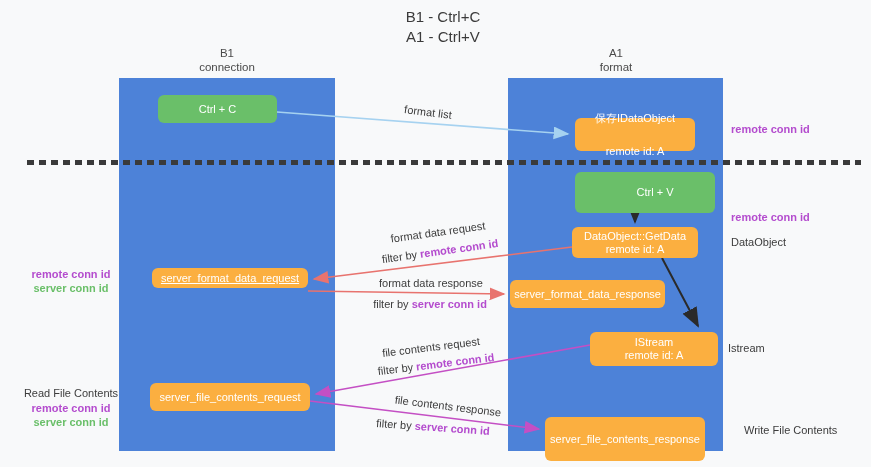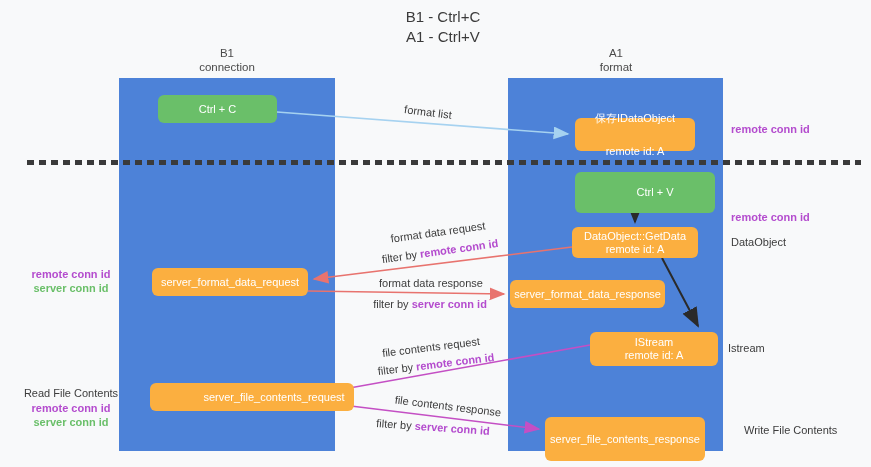--- a/index.html
+++ b/index.html
@@ -86,34 +86,34 @@
 
   <div class="box box-green" style="left:575px;top:172px;width:120px;height:41px;padding-left:20px;">
     <span>Ctrl + V</span>
   </div>
 
   <div class="box box-orange" style="left:572px;top:227px;width:126px;height:31px;">
     <span>DataObject::GetData</span>
     <span>remote id: A</span>
   </div>
 
-  <div class="box box-orange" style="left:152px;top:268px;width:156px;height:28px;">
+  <div class="box box-orange" style="left:152px;top:268px;width:156px;height:20px;text-decoration:underline;">
     <span>server_format_data_request</span>
   </div>
 
   <div class="box box-orange" style="left:510px;top:280px;width:155px;height:28px;">
     <span>server_format_data_response</span>
   </div>
 
   <div class="box box-orange" style="left:590px;top:332px;width:128px;height:34px;">
     <span>IStream</span>
     <span>remote id: A</span>
   </div>
 
-  <div class="box box-orange" style="left:150px;top:383px;width:160px;height:28px;padding-left:44px;">
+  <div class="box box-orange" style="left:150px;top:383px;width:160px;height:28px;">
     <span>server_file_contents_request</span>
   </div>
 
   <div class="box box-orange" style="left:545px;top:417px;width:160px;height:44px;">
     <span>server_file_contents_response</span>
   </div>
 
   <div class="flow-label" style="left:428px;top:112px;transform:translate(-50%,-50%) rotate(7deg);">
     <span>format list</span>
   </div>

